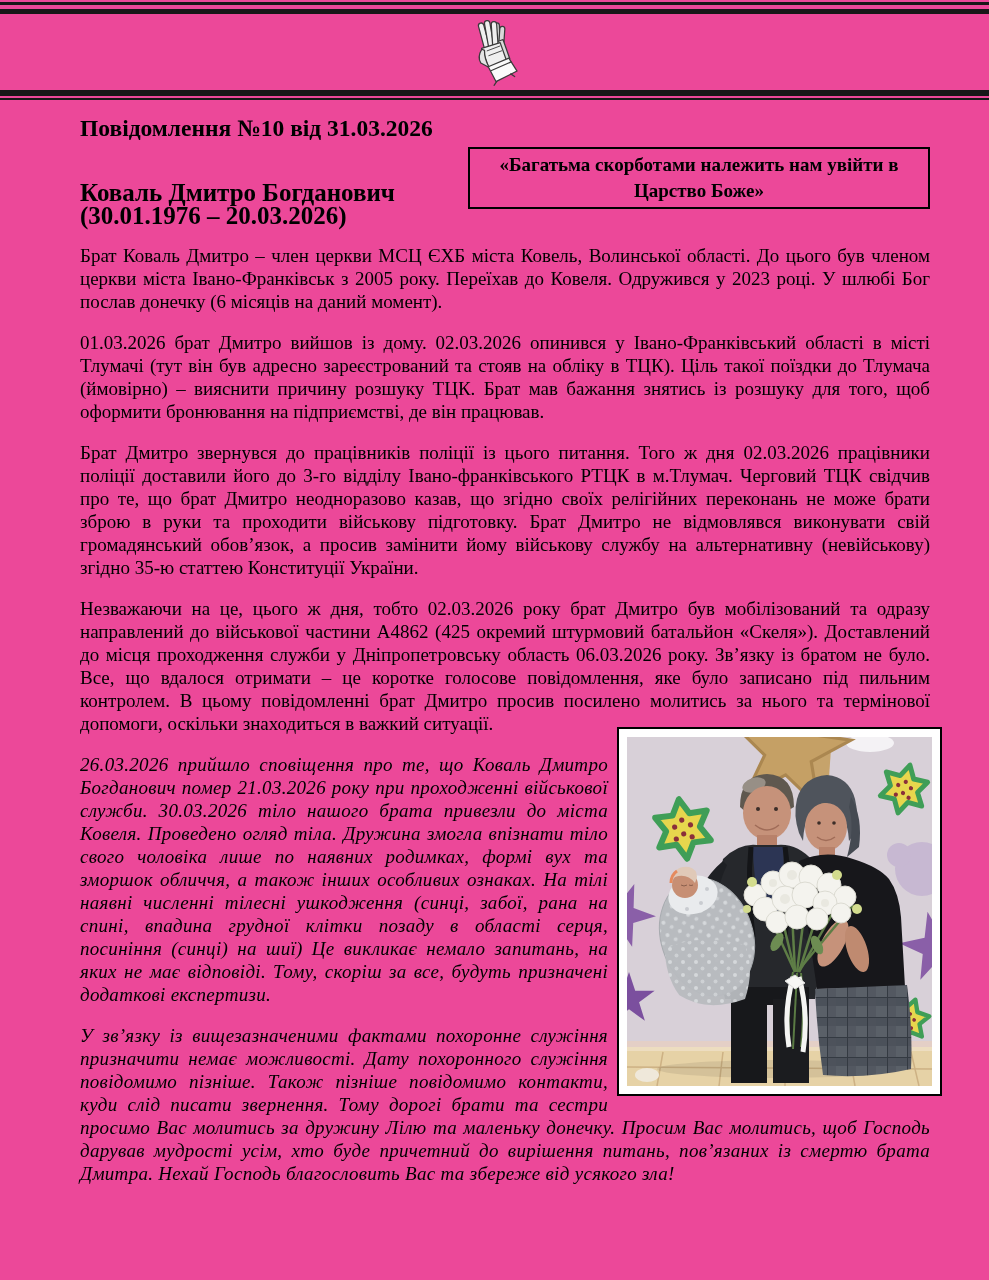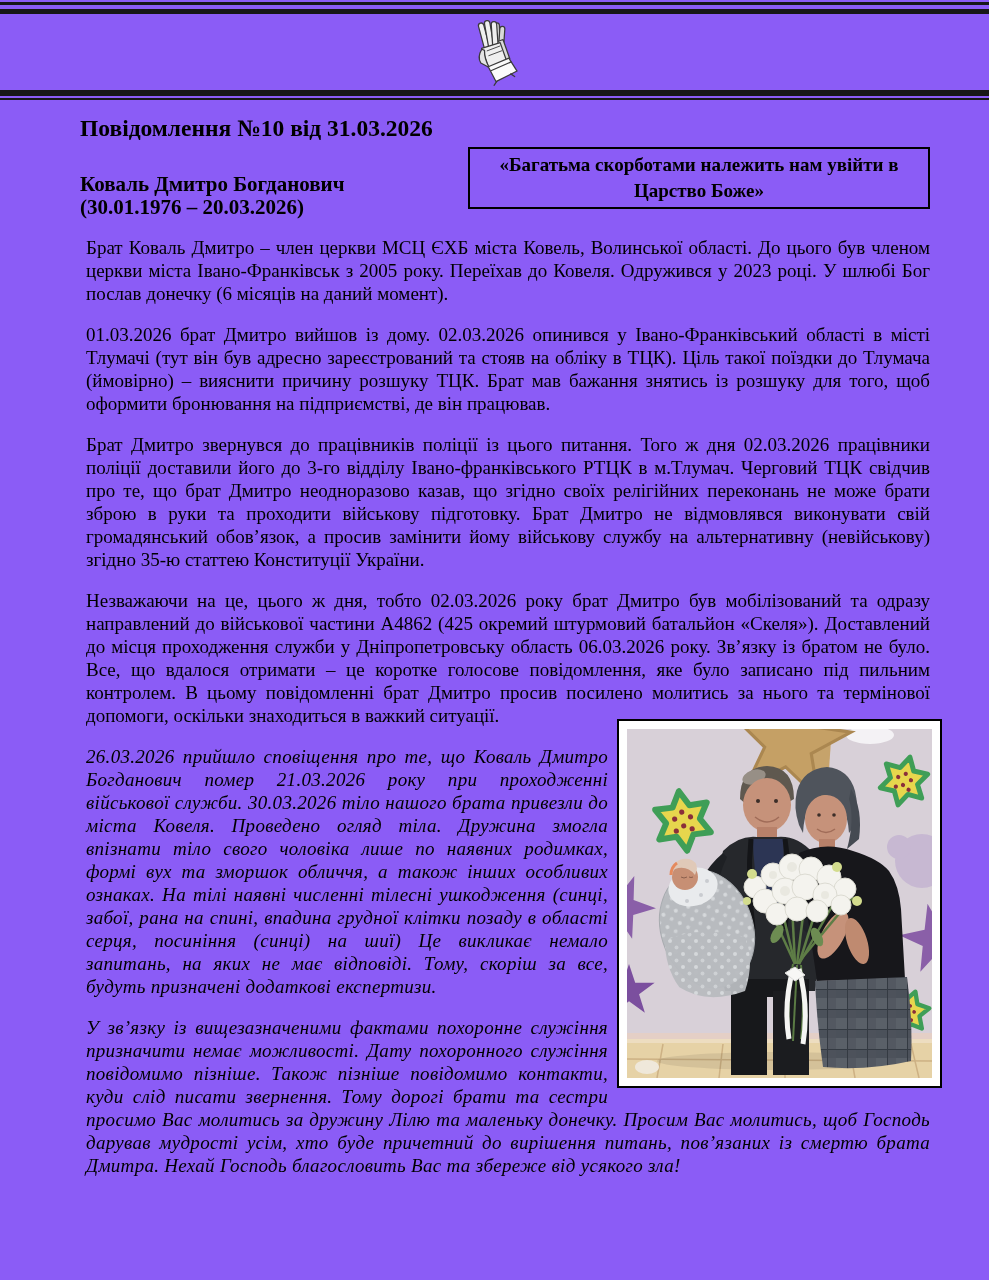--- a/index.html
+++ b/index.html
@@ -1,40 +1,40 @@
 <!DOCTYPE html>
 <html><head>
 <meta charset="utf-8">
 <style>
   * { box-sizing: border-box; }
   html,body { margin:0; padding:0; background:#ffffff; }
   .page {
-    position:relative; width:989px; height:1280px; background:#8b5cf6;
+    position:relative; width:989px; height:1280px; background:#ec4899;
     font-family:"Liberation Serif","DejaVu Serif",serif; color:#000; overflow:hidden;
   }
   .rule-top-thin  { height:3px; background:#171717; margin-top:2px; }
   .rule-top-thick { height:5px; background:#171717; margin-top:4px; }
   .hands-row { height:76px; display:flex; justify-content:center; align-items:center; }
   .hands-row svg { width:66px; height:72px; }
   .rule-mid-thick { height:6px; background:#171717; }
   .rule-mid-thin  { height:2px; background:#171717; margin-top:2px; }
 
   .content { padding:0 59px 0 80px; }
 
   .title    { font-size:23.5px; line-height:29px; font-weight:bold; margin:14px 0 0; }
   .subtitle { font-size:21.5px; line-height:28px; font-weight:bold; margin:1px 0 0; }
 
   .head-row { display:flex; justify-content:space-between; align-items:flex-start; margin-top:4px; }
-  .person { margin-top:26px; font-weight:bold; font-size:21px; line-height:23px; white-space:nowrap; }
+  .person { margin-top:34px; font-weight:bold; font-size:25px; line-height:23px; white-space:nowrap; }
   .quote-box {
     border:2px solid #000; width:462px; padding:3px 28px; text-align:center;
     font-weight:bold; font-size:19px; line-height:26px;
   }
 
-  .body { margin-top:17px; font-size:19px; line-height:23px; text-align:justify;margin-left:6px; }
+  .body { margin-top:17px; font-size:19px; line-height:23px; text-align:justify; }
   .body p { margin:0 0 18px 0; }
   .body p.tight { letter-spacing:0.3px;font-style:italic; }
 
   .photo-frame {
     float:right; width:325px; border:2px solid #000; background:#fff; padding:8px;
     margin:-26px -12px 15px 9px;
   }
   .photo-frame svg { display:block; width:305px; height:349px; }
 </style>
 </head>

